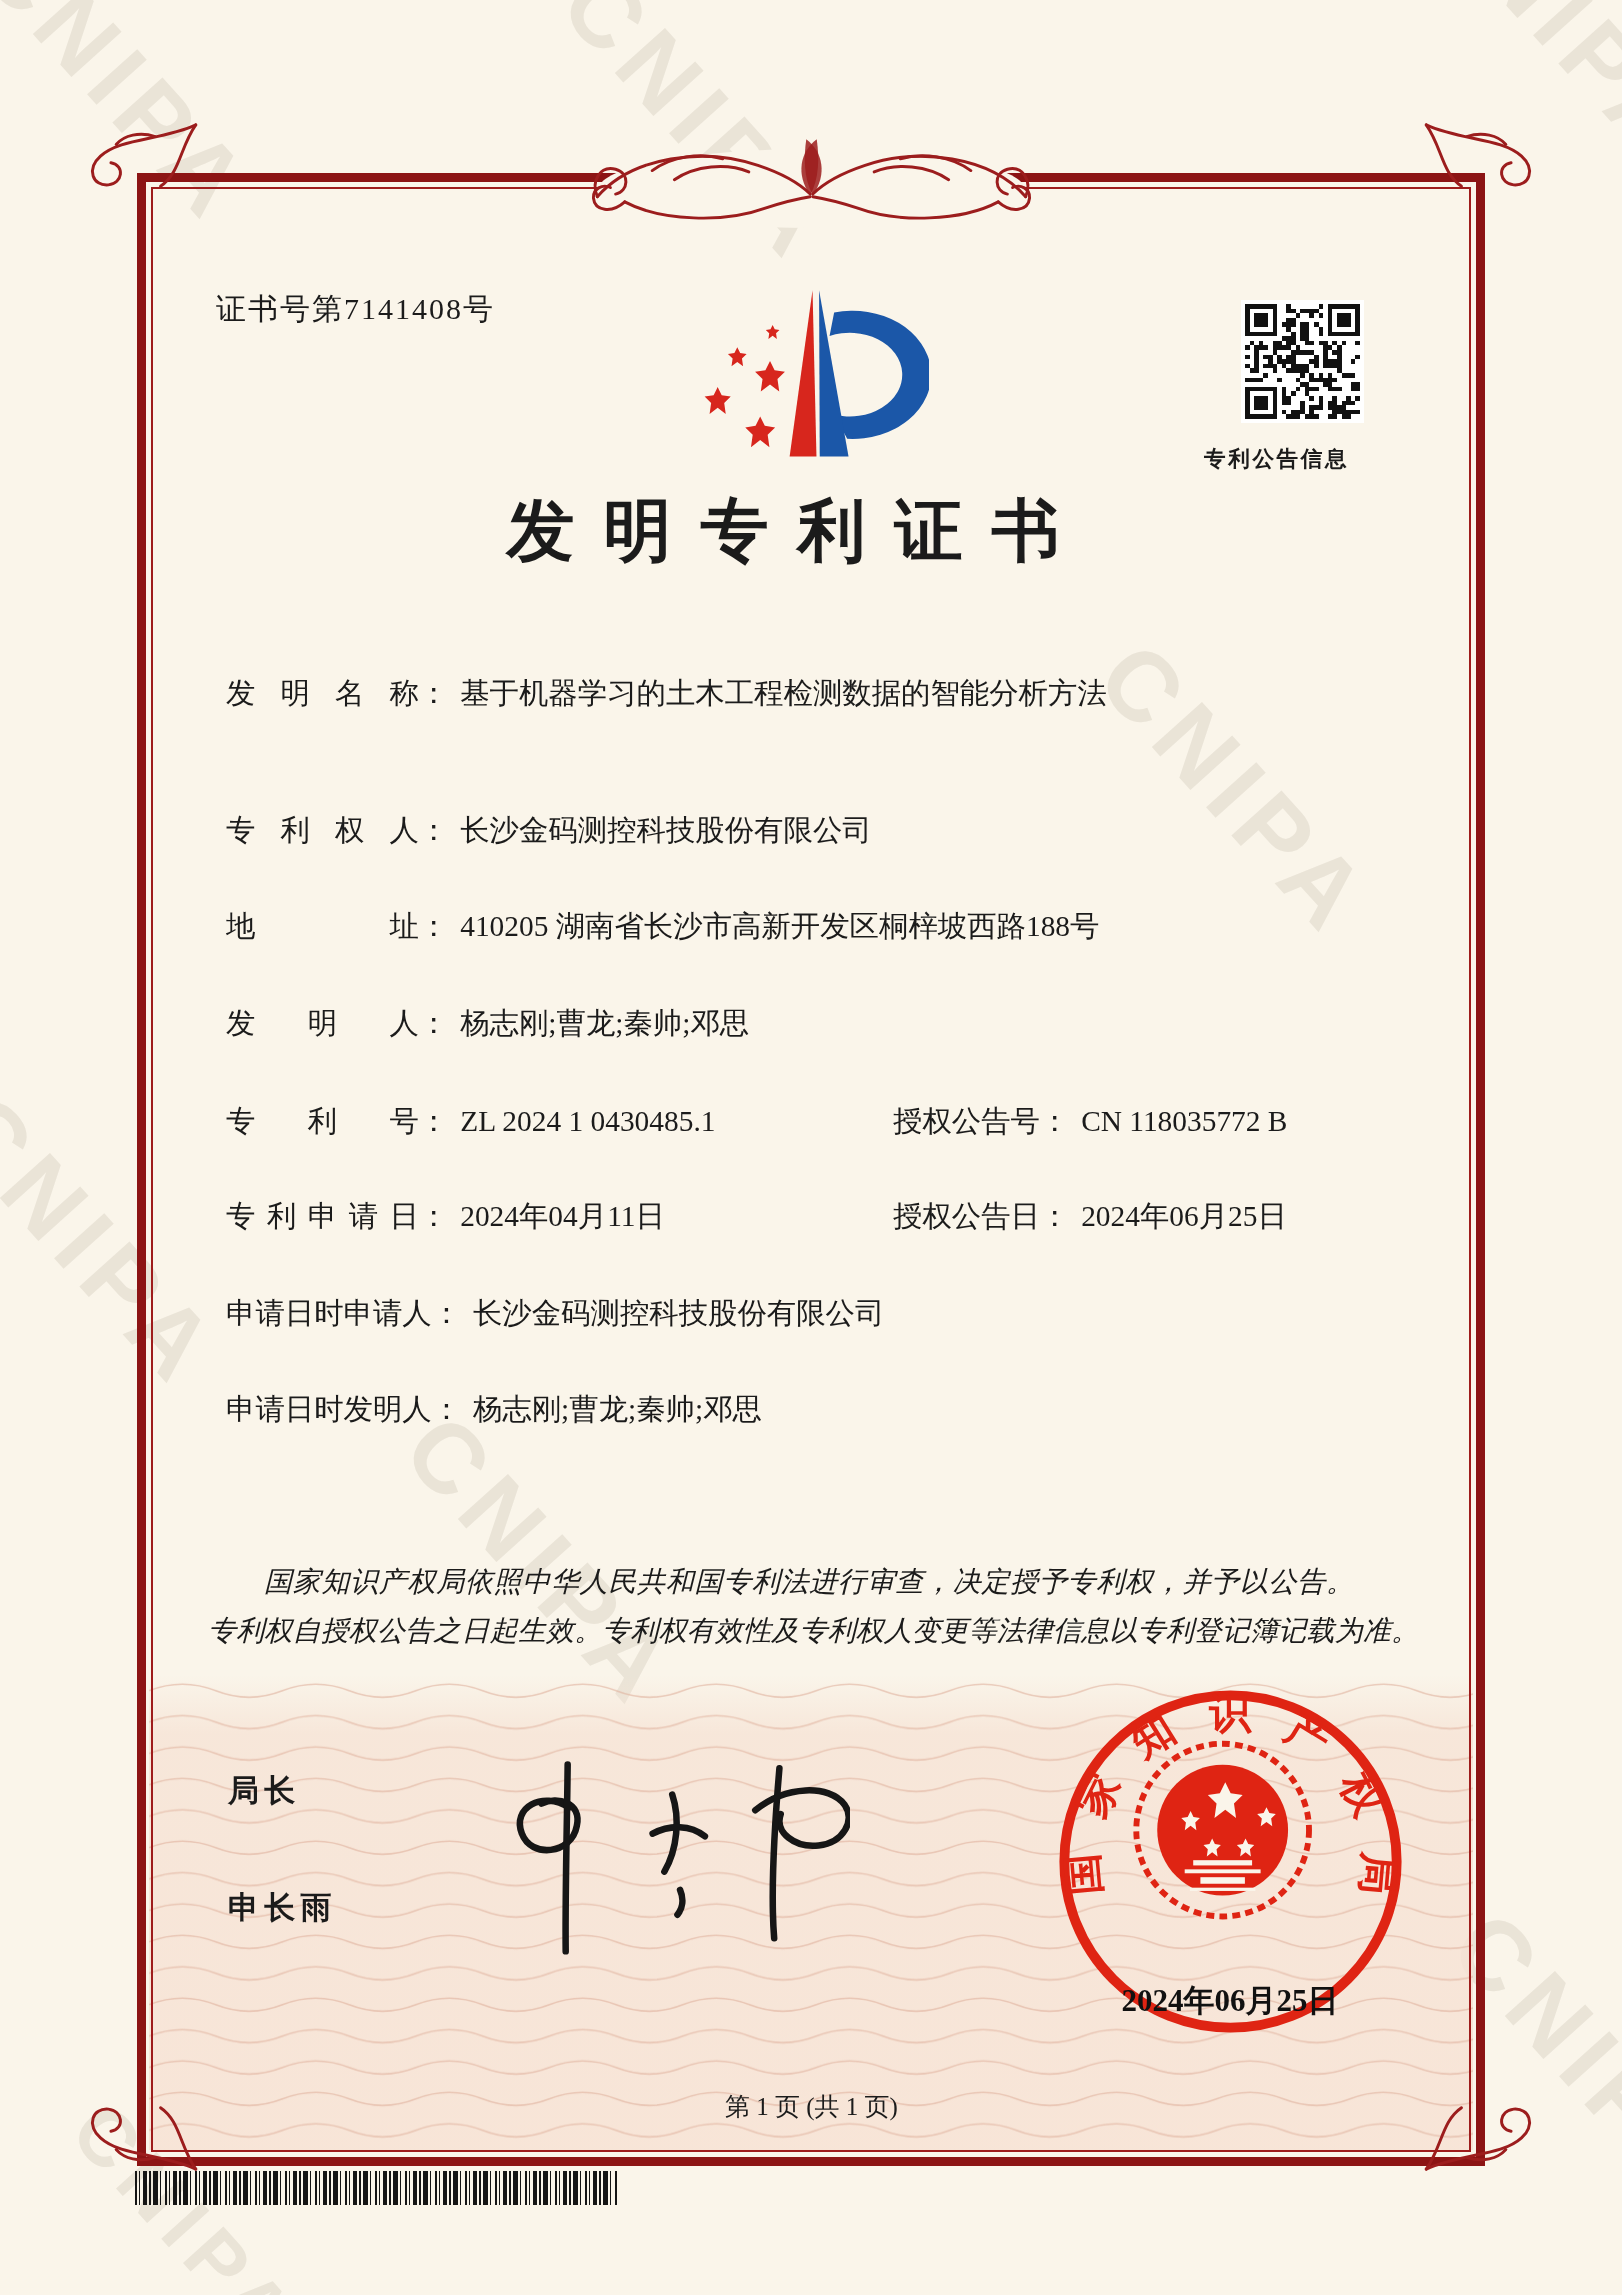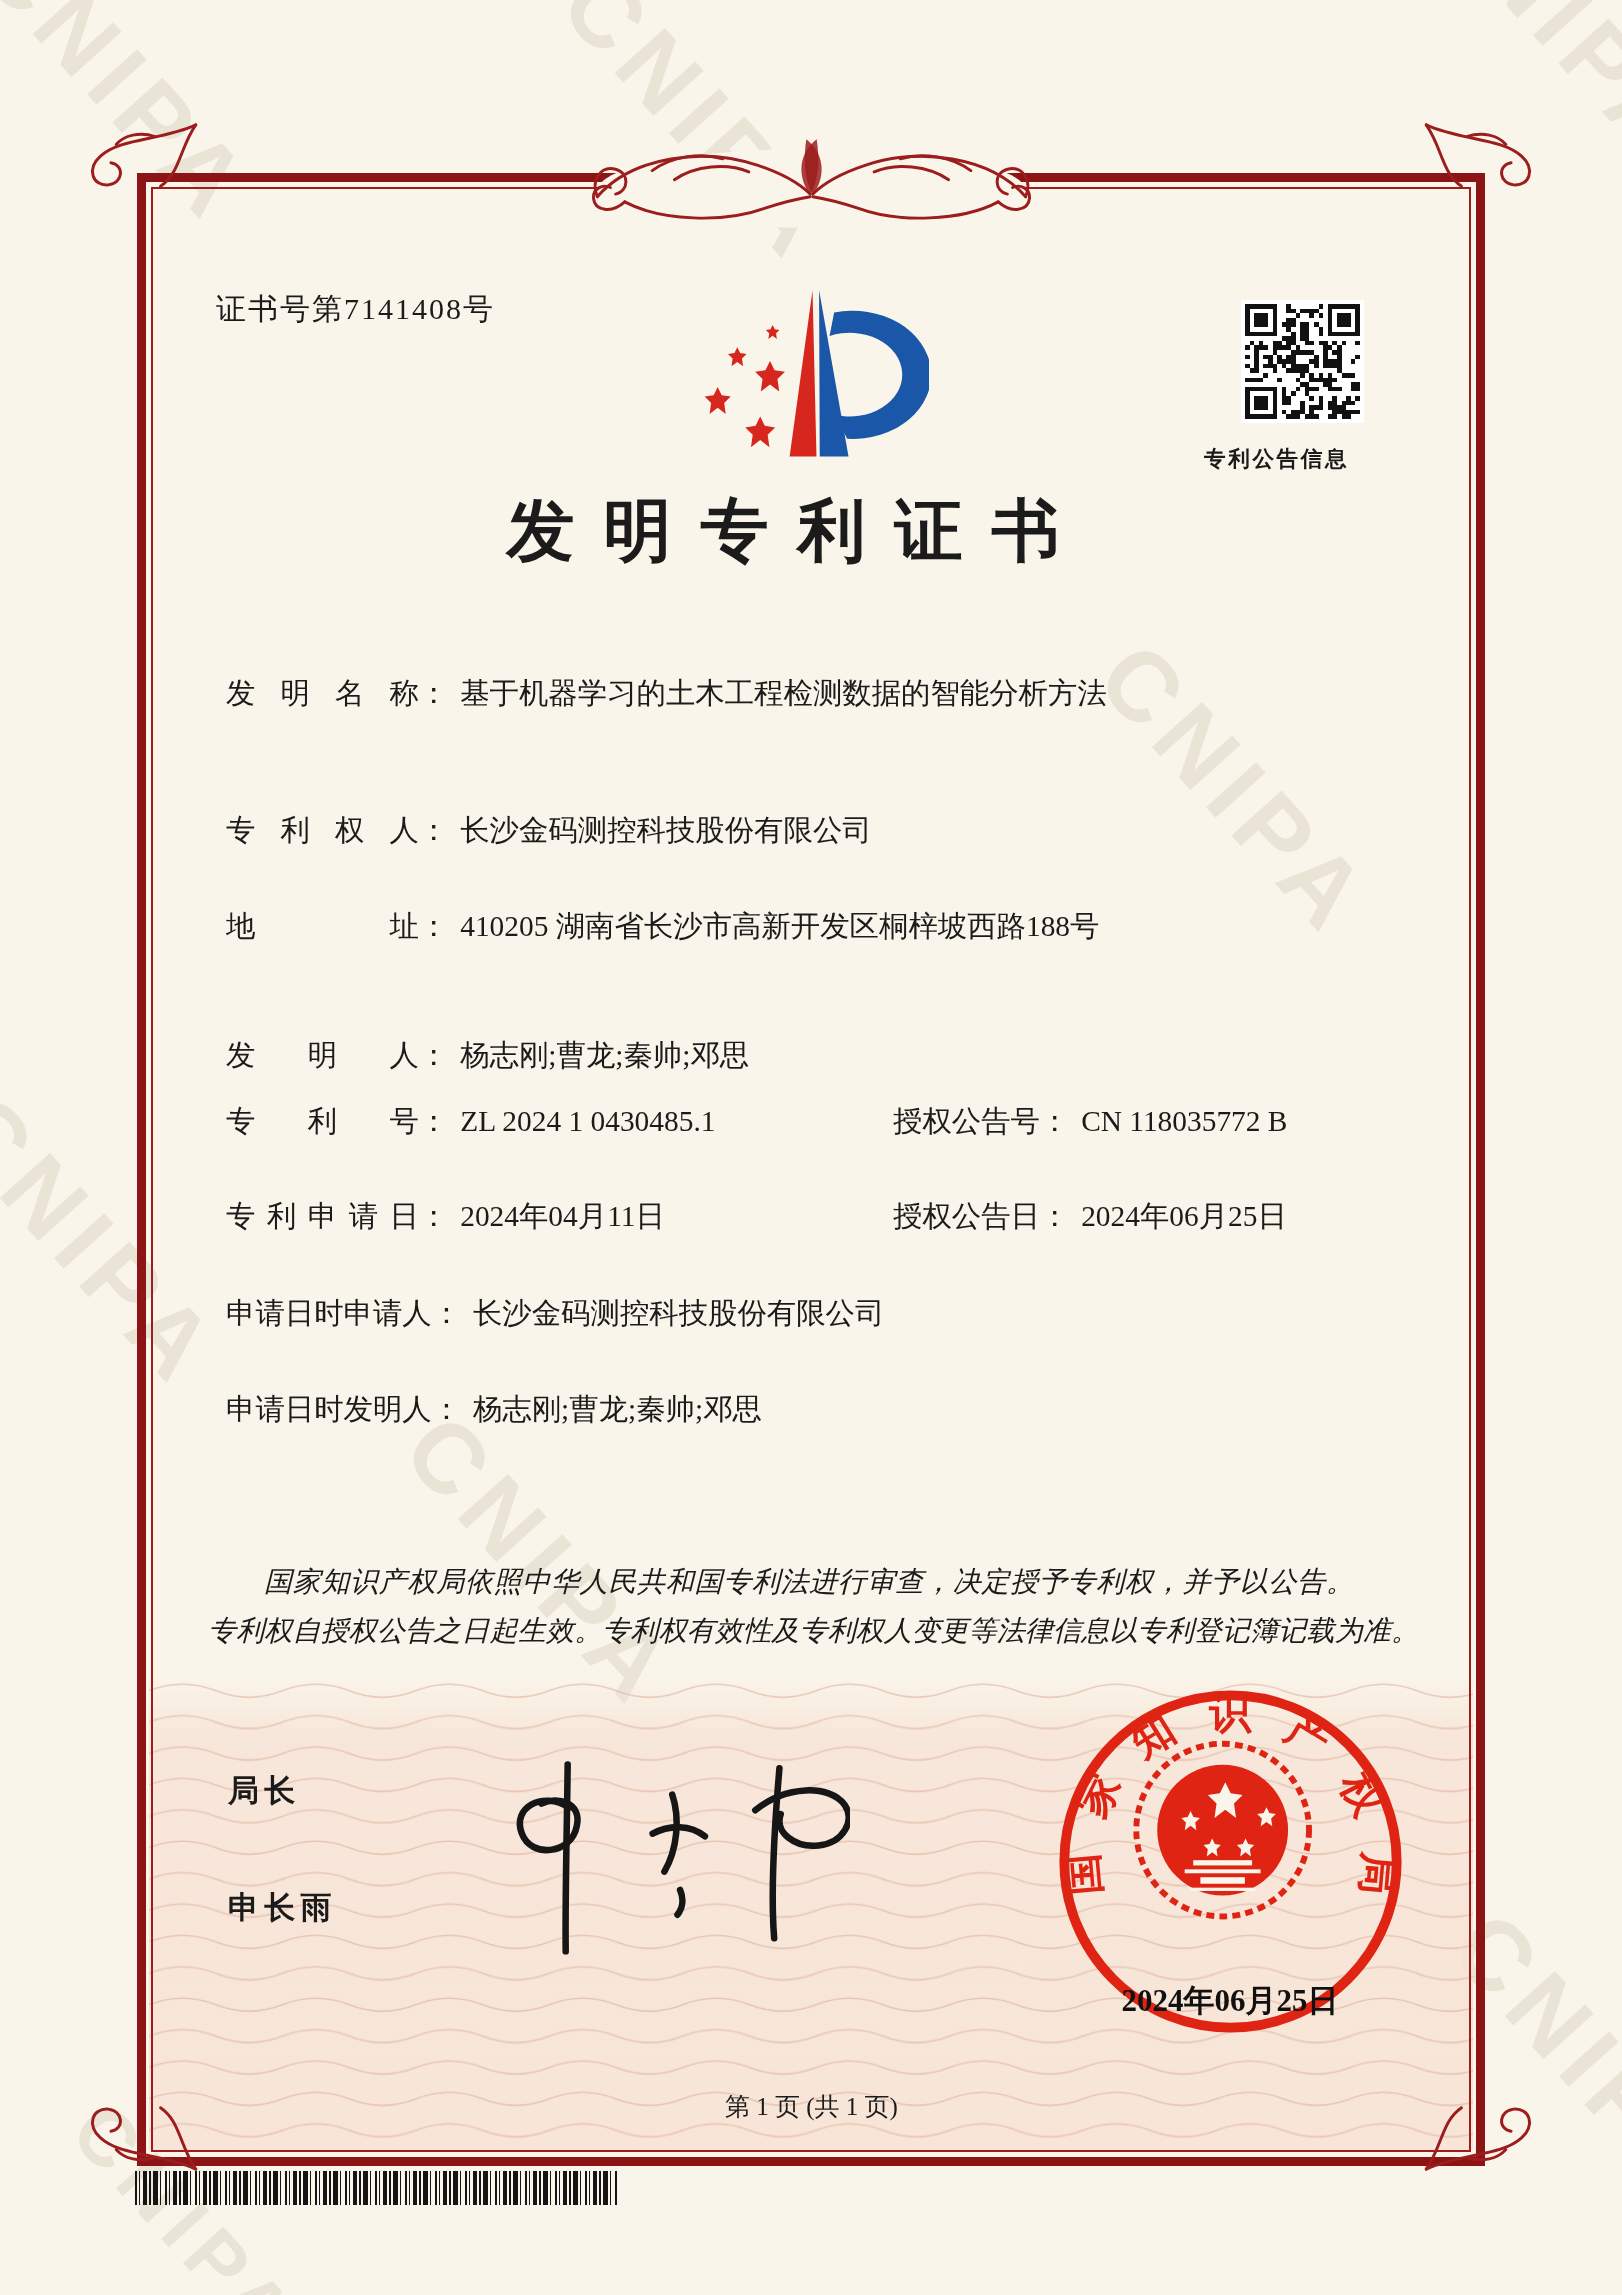--- a/index.html
+++ b/index.html
@@ -181,21 +181,21 @@
   </div>
 
   <div class="row" style="top:811px;">
     <span class="flabel">专利权人</span><span>：</span><span class="fvalue">长沙金码测控科技股份有限公司</span>
   </div>
 
   <div class="row" style="top:907px;">
     <span class="flabel">地址</span><span>：</span><span class="fvalue">410205 湖南省长沙市高新开发区桐梓坡西路188号</span>
   </div>
 
-  <div class="row" style="top:1036px;">
+  <div class="row" style="top:1004px;">
     <span class="flabel">发明人</span><span>：</span><span class="fvalue">杨志刚;曹龙;秦帅;邓思</span>
   </div>
 
   <div class="row" style="top:1102px;">
     <span class="flabel">专利号</span><span>：</span><span class="fvalue">ZL 2024 1 0430485.1</span>
     <span class="rgroup">
       <span class="flabel-wide">授权公告号</span><span>：</span><span class="fvalue">CN 118035772 B</span>
     </span>
   </div>
 

